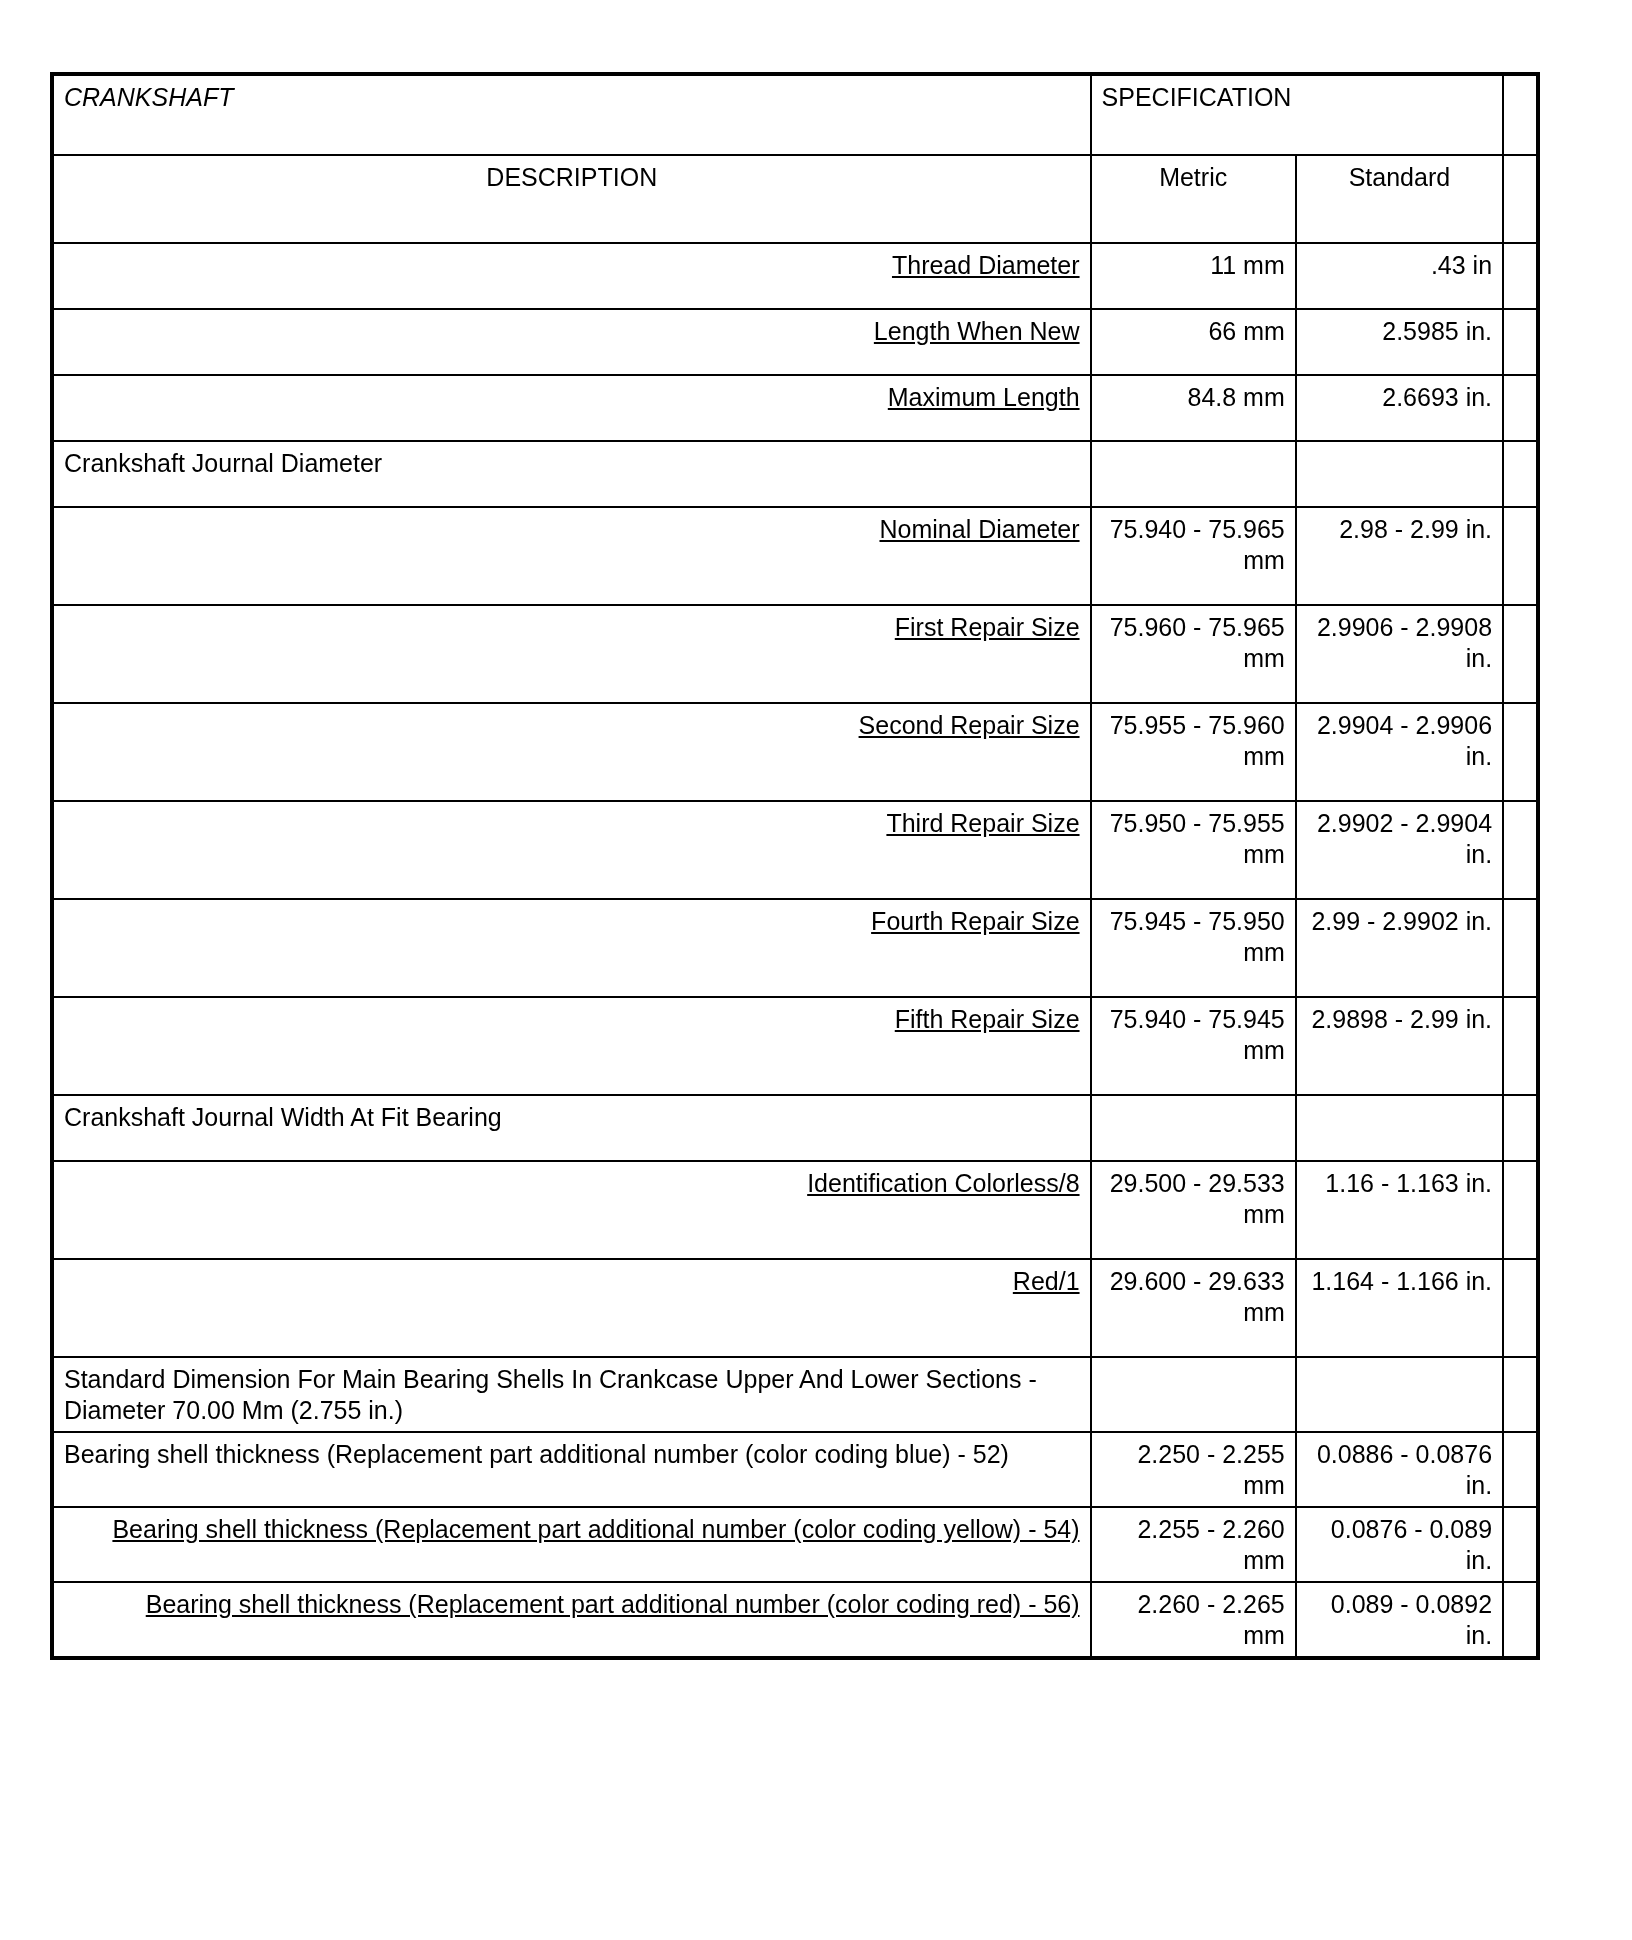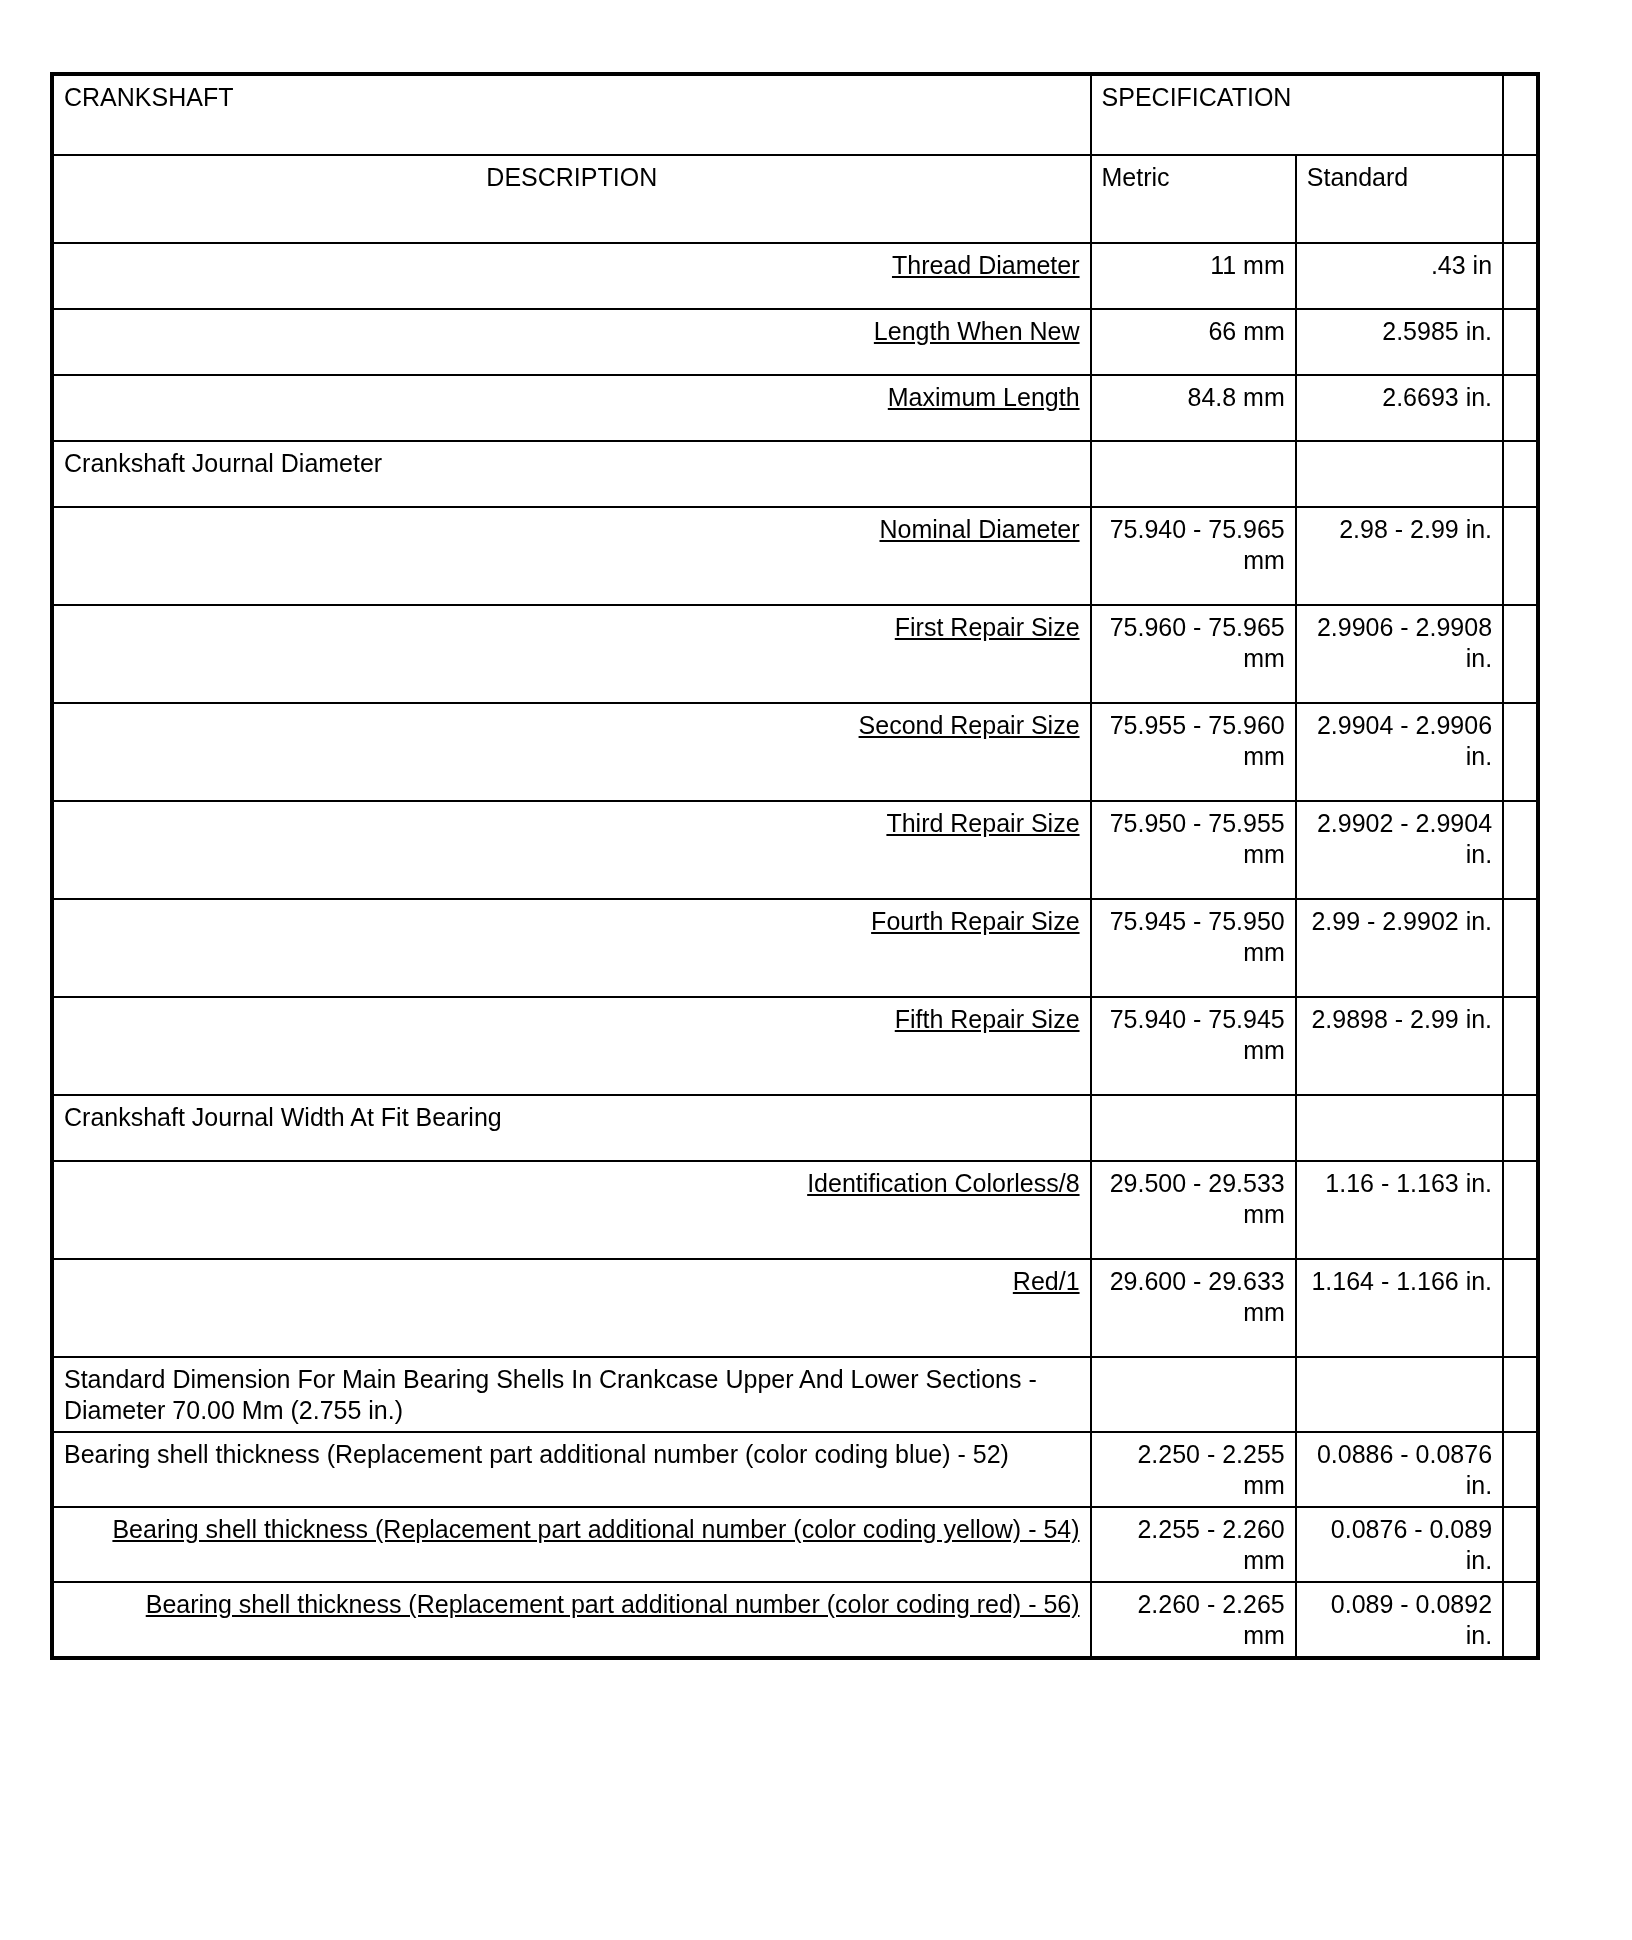--- a/index.html
+++ b/index.html
@@ -41,38 +41,39 @@
   col.c-standard { width: 202px; }
   col.c-pad { width: 34px; }
 
   .title-cell {
     font-size: 31px;
     font-weight: bold;
     text-align: left;
     vertical-align: middle;
     padding-left: 14px;
     height: 66px;
+    font-style: italic;
   }
   .spec-head {
     font-size: 27px;
     font-weight: bold;
     text-align: left;
     vertical-align: middle;
   }
   .desc-head {
     font-size: 27px;
     font-weight: bold;
     text-align: center;
     vertical-align: middle;
     height: 74px;
   }
   .sub-head {
     font-size: 26px;
     font-weight: bold;
-    text-align: left;
+    text-align: center;
     vertical-align: middle;
   }
   .group-label {
     text-align: left;
     vertical-align: top;
   }
   .item-label {
     text-align: right;
     vertical-align: top;
     text-decoration: underline;

